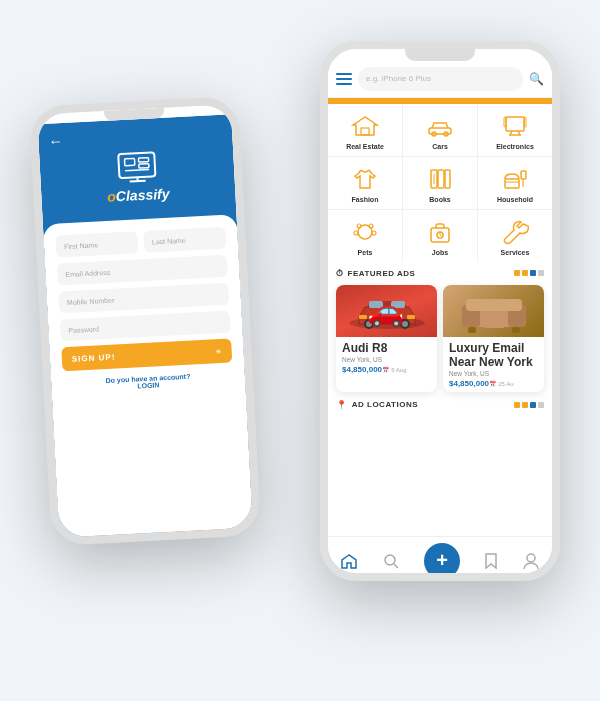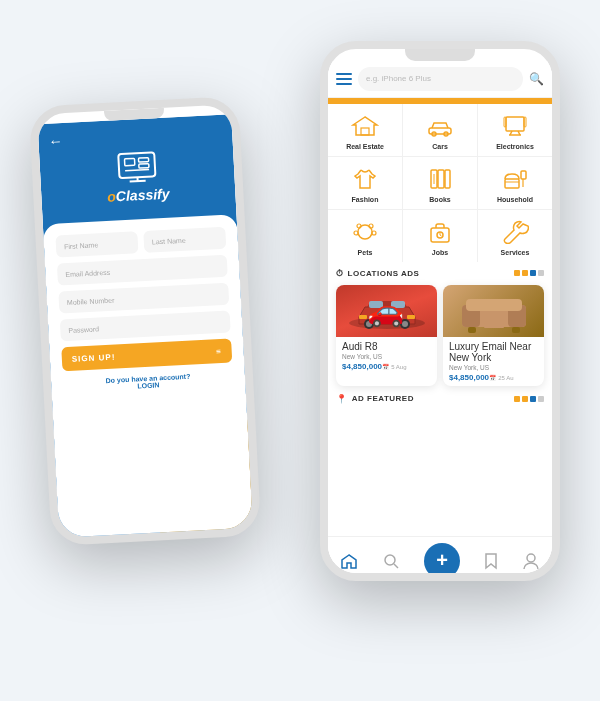--- a/index.html
+++ b/index.html
@@ -397,22 +397,22 @@
       display: flex;
       align-items: center;
       justify-content: center;
     }
 
     .ad-info {
       padding: 4px 6px;
     }
 
     .ad-title {
-      font-size: 10px;
-      font-weight: normal;
+      font-size: 12px;
+      font-weight: bold;
       color: #333;
       margin-bottom: 1px;
     }
 
     .ad-location {
       font-size: 6.5px;
       color: #888;
       margin-bottom: 2px;
     }
 
@@ -647,21 +647,21 @@
             </svg>
           </div>
           <span class="category-label">Services</span>
         </div>
       </div>
 
       <div class="featured-section">
         <div class="section-header">
           <div class="section-title">
             <span style="font-size:9px;">⏱</span>
-            <span>LOCATIONS ADS</span>
+            <span>FEATURED ADS</span>
           </div>
           <div class="section-dots">
             <div class="dot dot-orange"></div>
             <div class="dot dot-orange"></div>
             <div class="dot dot-blue"></div>
             <div class="dot dot-gray"></div>
           </div>
         </div>
         <div class="ads-row">
 
@@ -716,21 +716,21 @@
               </div>
             </div>
           </div>
         </div>
       </div>
 
       <div class="locations-section">
         <div class="section-header">
           <div class="section-title">
             <span style="font-size:9px;">📍</span>
-            <span>AD FEATURED</span>
+            <span>AD LOCATIONS</span>
           </div>
           <div class="section-dots">
             <div class="dot dot-orange"></div>
             <div class="dot dot-orange"></div>
             <div class="dot dot-blue"></div>
             <div class="dot dot-gray"></div>
           </div>
         </div>
       </div>
 

